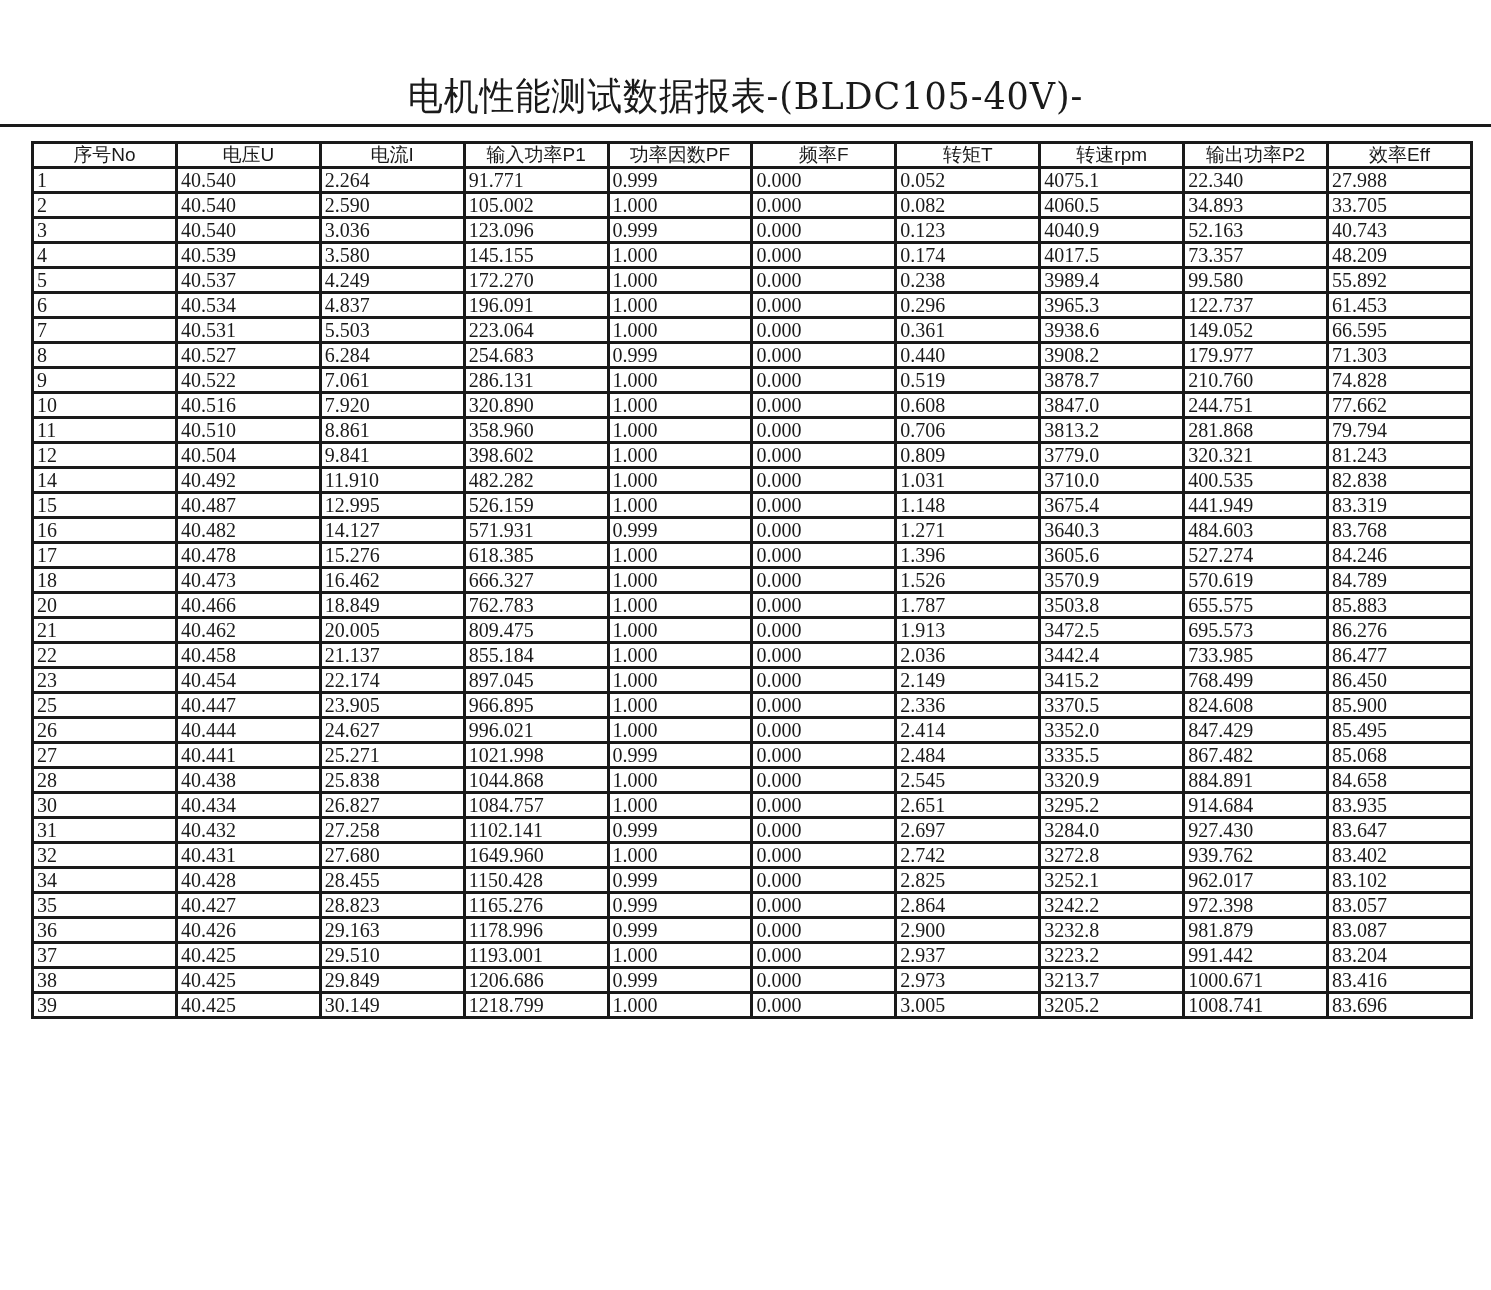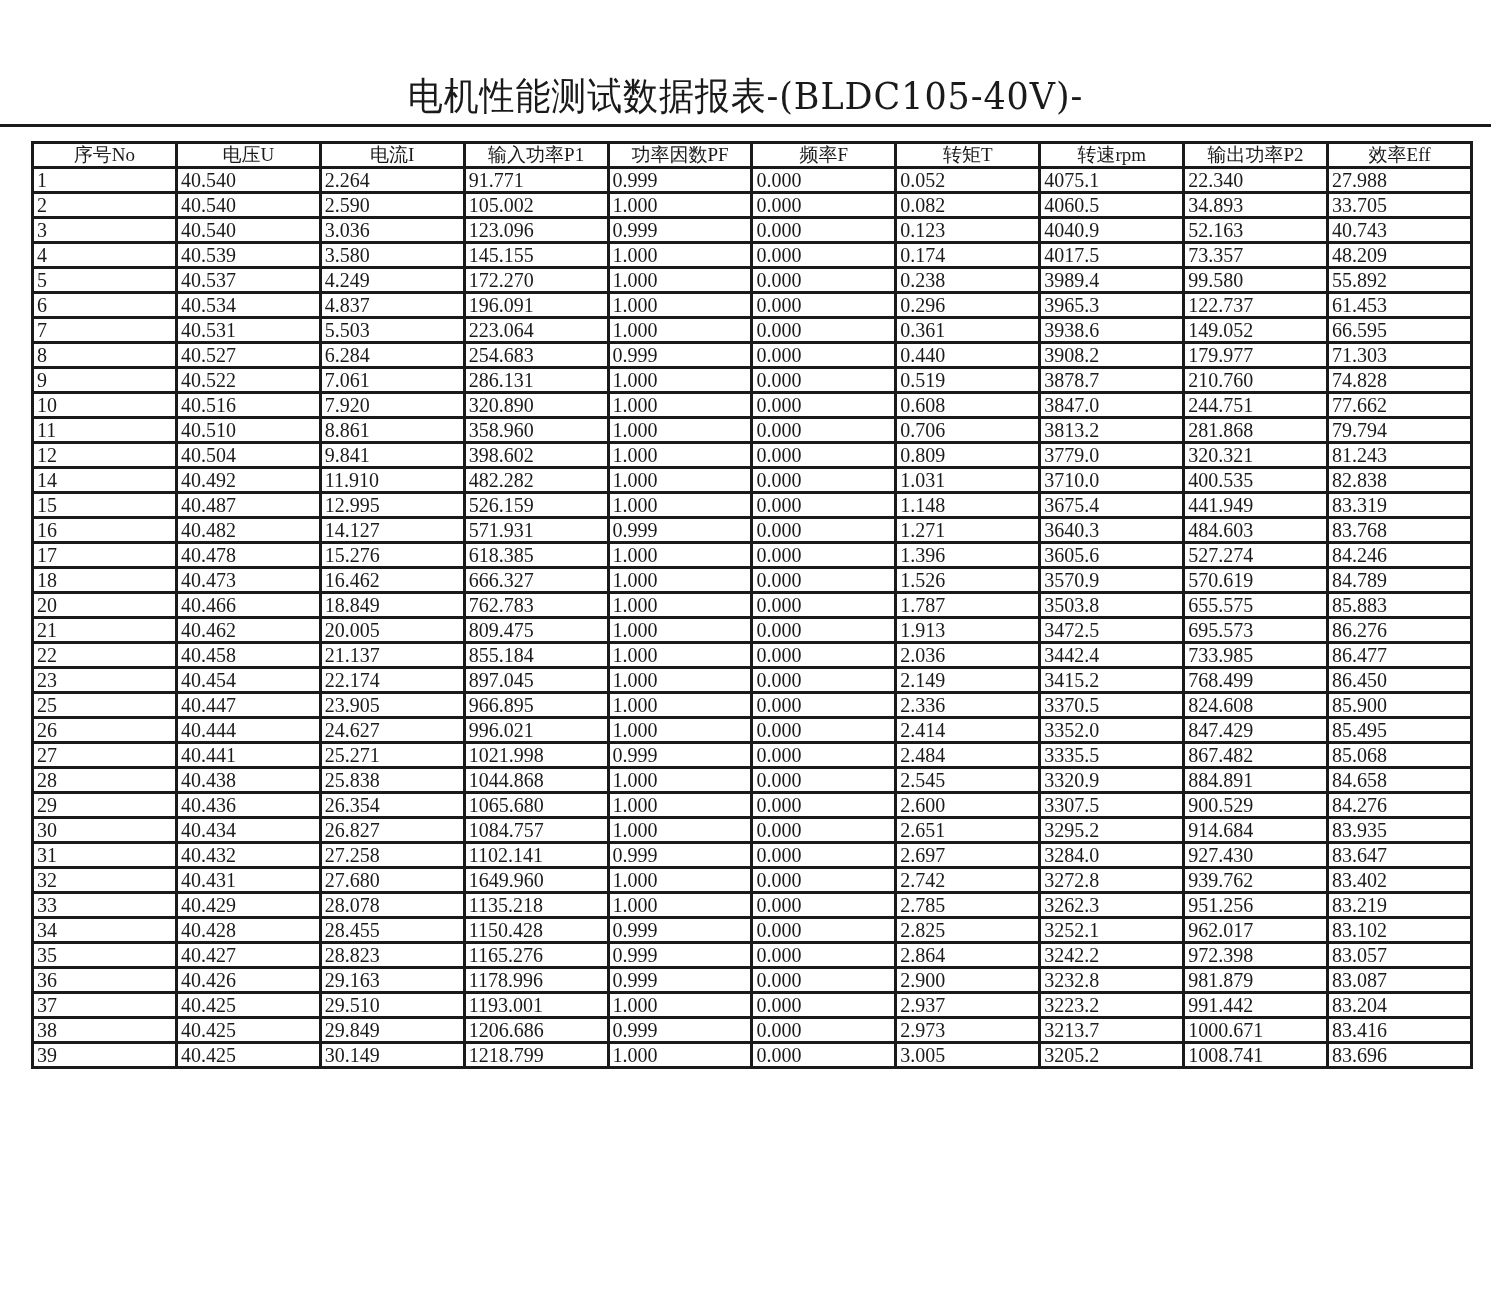--- a/index.html
+++ b/index.html
@@ -34,21 +34,21 @@
     font-size: 20px;
     line-height: 22px;
     font-weight: normal;
     white-space: nowrap;
     overflow: hidden;
     font-family: "Liberation Serif", "DejaVu Serif", serif;
   }
   table.report th {
     text-align: center;
     padding: 0;
-    font-family: Liberation Serif, serif;
+    font-family: Liberation Sans, sans-serif;
     font-size: 19px;
   }
   table.report td { text-align: left; }
 </style>
 </head>
 <body>
 
 <div class="title">电机性能测试数据报表-(BLDC105-40V)-</div>
 <div class="rule"></div>
 
@@ -362,32 +362,20 @@
         <td>25.838</td>
         <td>1044.868</td>
         <td>1.000</td>
         <td>0.000</td>
         <td>2.545</td>
         <td>3320.9</td>
         <td>884.891</td>
         <td>84.658</td>
       </tr>
       <tr>
-        <td>29</td>
-        <td>40.436</td>
-        <td>26.354</td>
-        <td>1065.680</td>
-        <td>1.000</td>
-        <td>0.000</td>
-        <td>2.600</td>
-        <td>3307.5</td>
-        <td>900.529</td>
-        <td>84.276</td>
-      </tr>
-      <tr>
         <td>30</td>
         <td>40.434</td>
         <td>26.827</td>
         <td>1084.757</td>
         <td>1.000</td>
         <td>0.000</td>
         <td>2.651</td>
         <td>3295.2</td>
         <td>914.684</td>
         <td>83.935</td>
@@ -410,32 +398,20 @@
         <td>27.680</td>
         <td>1649.960</td>
         <td>1.000</td>
         <td>0.000</td>
         <td>2.742</td>
         <td>3272.8</td>
         <td>939.762</td>
         <td>83.402</td>
       </tr>
       <tr>
-        <td>33</td>
-        <td>40.429</td>
-        <td>28.078</td>
-        <td>1135.218</td>
-        <td>1.000</td>
-        <td>0.000</td>
-        <td>2.785</td>
-        <td>3262.3</td>
-        <td>951.256</td>
-        <td>83.219</td>
-      </tr>
-      <tr>
         <td>34</td>
         <td>40.428</td>
         <td>28.455</td>
         <td>1150.428</td>
         <td>0.999</td>
         <td>0.000</td>
         <td>2.825</td>
         <td>3252.1</td>
         <td>962.017</td>
         <td>83.102</td>

